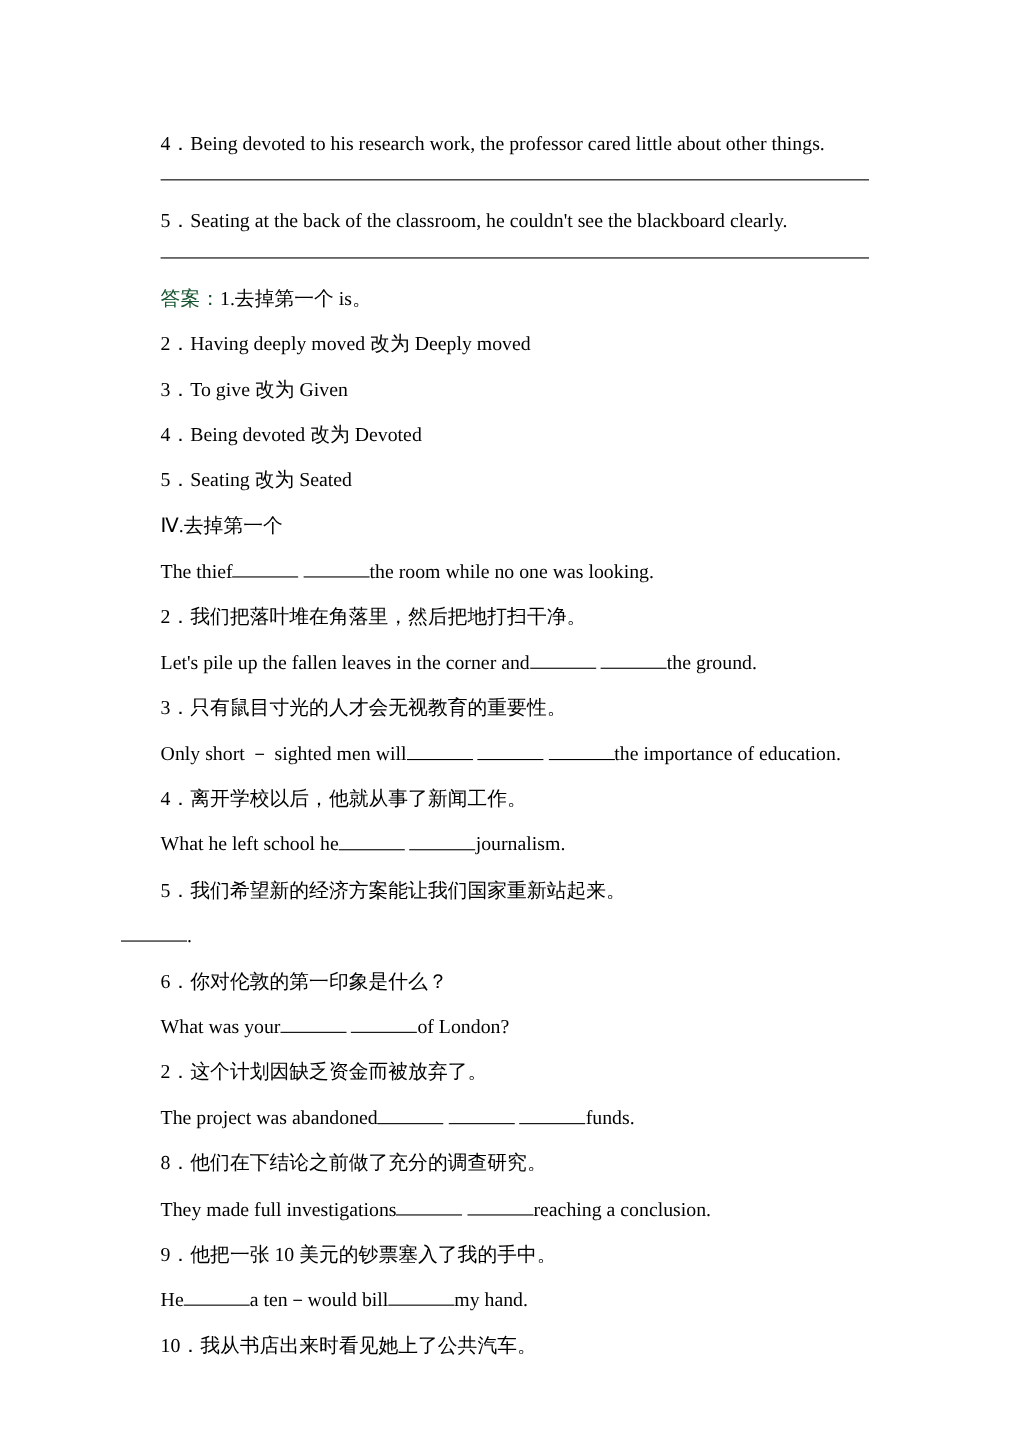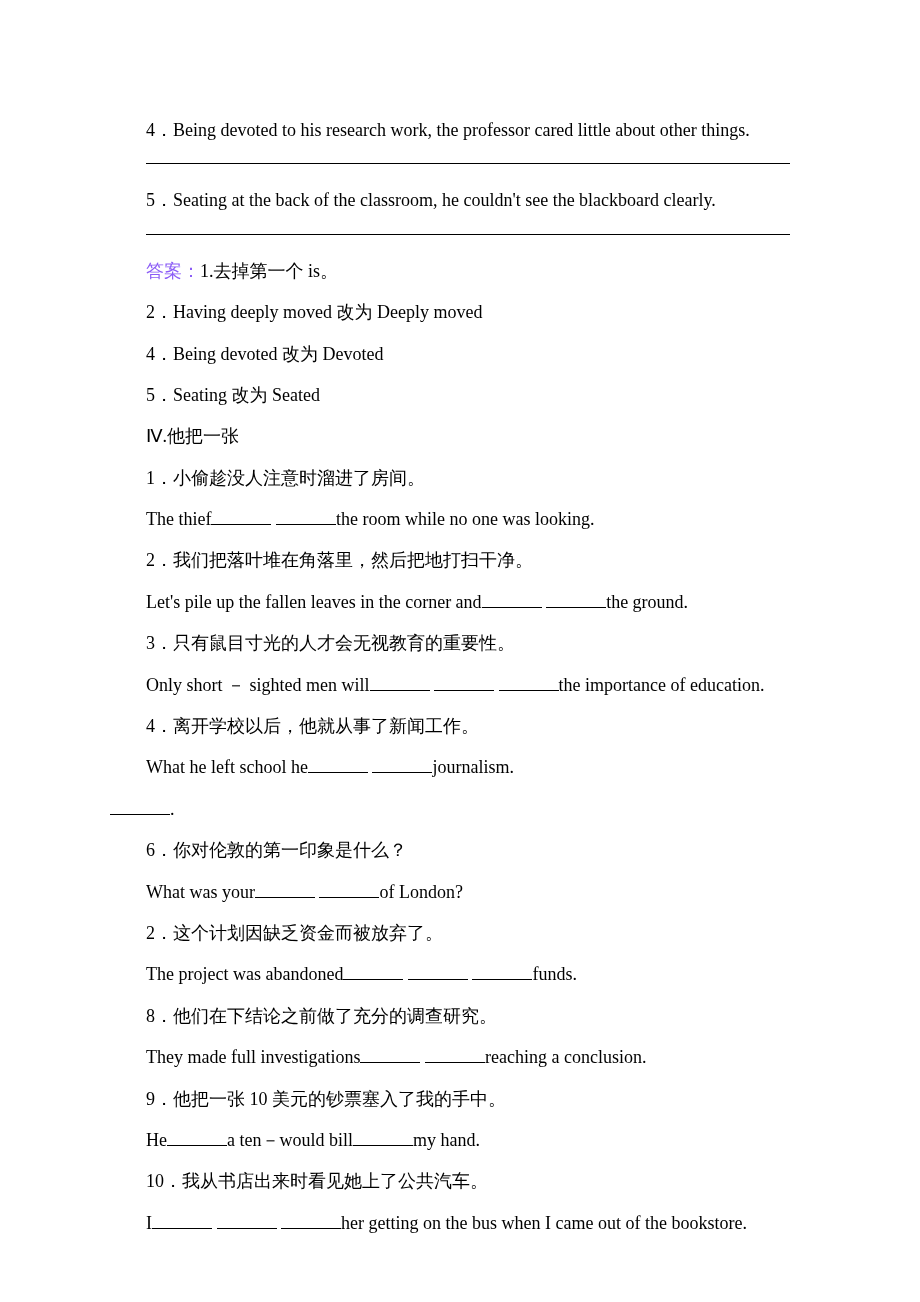--- a/index.html
+++ b/index.html
@@ -20,21 +20,21 @@
     text-indent: 2em;
   }
   .blank-line {
     text-indent: 2em;
     border-bottom: 1px solid #000;
     height: 1px;
     margin: 0.6em 0 0.9em 2em;
     width: 92%;
   }
   .ans-label {
-    color: #8b5cf6;
+    color: #14532d;
   }
   .blank {
     display: inline-block;
     border-bottom: 1px solid #000;
     min-width: 60px;
     height: 1em;
     vertical-align: baseline;
   }
   .blank.small { min-width: 60px; }
   .blank.med { min-width: 70px; }
@@ -47,45 +47,46 @@
   <div class="para">4．Being devoted to his research work, the professor cared little about other things.</div>
   <div class="blank-line"></div>
 
   <div class="para">5．Seating at the back of the classroom, he couldn't see the blackboard clearly.</div>
   <div class="blank-line"></div>
 
   <div class="para">
     <span class="ans-label">答案：</span><span>1.去掉第一个 is。</span>
   </div>
   <div class="para">2．Having deeply moved 改为 Deeply moved</div>
+  <div class="para">3．To give 改为 Given</div>
   <div class="para">4．Being devoted 改为 Devoted</div>
   <div class="para">5．Seating 改为 Seated</div>
 
-  <div class="para">Ⅳ.他把一张</div>
+  <div class="para">Ⅳ.去掉第一个</div>
 
-  <div class="para">1．小偷趁没人注意时溜进了房间。</div>
   <div class="para">
     <span>The thief</span><span class="blank small"></span> <span class="blank small"></span><span>the room while no one was looking.</span>
   </div>
 
   <div class="para">2．我们把落叶堆在角落里，然后把地打扫干净。</div>
   <div class="para">
     <span>Let's pile up the fallen leaves in the corner and</span><span class="blank small"></span> <span class="blank small"></span><span>the ground.</span>
   </div>
 
   <div class="para">3．只有鼠目寸光的人才会无视教育的重要性。</div>
   <div class="para">
     <span>Only short － sighted men will</span><span class="blank small"></span> <span class="blank small"></span> <span class="blank small"></span><span>the importance of education.</span>
   </div>
 
   <div class="para">4．离开学校以后，他就从事了新闻工作。</div>
   <div class="para">
     <span>What he left school he</span><span class="blank small"></span> <span class="blank small"></span><span>journalism.</span>
   </div>
 
+  <div class="para">5．我们希望新的经济方案能让我们国家重新站起来。</div>
   <div>
     <span class="blank small"></span><span>.</span>
   </div>
 
   <div class="para">6．你对伦敦的第一印象是什么？</div>
   <div class="para">
     <span>What was your</span><span class="blank small"></span> <span class="blank small"></span><span>of London?</span>
   </div>
 
   <div class="para">2．这个计划因缺乏资金而被放弃了。</div>
@@ -97,17 +98,14 @@
   <div class="para">
     <span>They made full investigations</span><span class="blank small"></span> <span class="blank small"></span><span>reaching a conclusion.</span>
   </div>
 
   <div class="para">9．他把一张 10 美元的钞票塞入了我的手中。</div>
   <div class="para">
     <span>He</span><span class="blank small"></span><span>a ten－would bill</span><span class="blank small"></span><span>my hand.</span>
   </div>
 
   <div class="para">10．我从书店出来时看见她上了公共汽车。</div>
-  <div class="para">
-    <span>I</span><span class="blank small"></span> <span class="blank small"></span> <span class="blank small"></span><span>her getting on the bus when I came out of the bookstore.</span>
-  </div>
 
 </div>
 
 </body></html>

